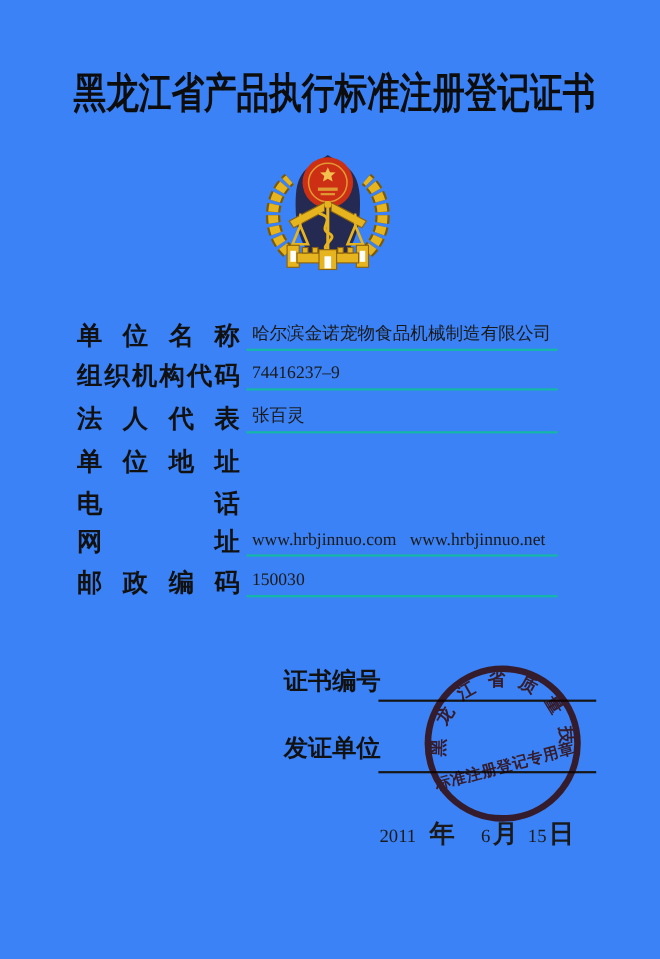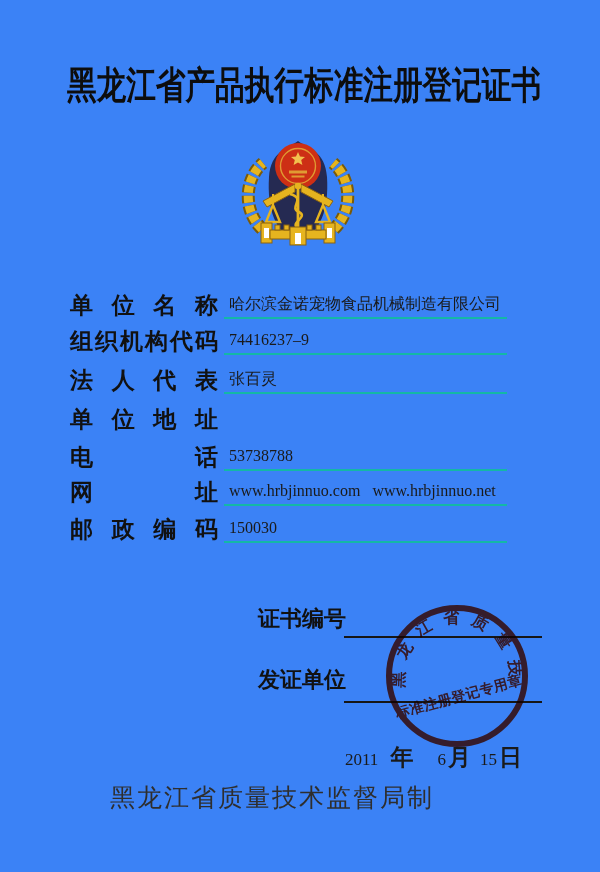--- a/index.html
+++ b/index.html
@@ -130,21 +130,20 @@
         <span>位</span>
         <span>地</span>
         <span>址</span>
       </div>
   </div>
   <div class="frow" style="top:441px">
     <div class="flabel justify-chars">
         <span>电</span>
         <span>话</span>
       </div>
-    <div class="fvalue">53738788</div>
   </div>
   <div class="frow" style="top:476px">
     <div class="flabel justify-chars">
         <span>网</span>
         <span>址</span>
       </div>
     <div class="fvalue">www.hrbjinnuo.com   www.hrbjinnuo.net</div>
   </div>
   <div class="frow" style="top:513px">
     <div class="flabel justify-chars">
@@ -175,15 +174,14 @@
     <circle cx="75" cy="75" r="68" fill="none" stroke="#e1251b" stroke-width="6"></circle>
     <defs>
       <path id="sealArc" d="M 24.3 90.5 A 53 53 0 1 1 125.7 90.5"></path>
     </defs>
     <text fill="#e1251b" font-size="16" letter-spacing="11" font-weight="bold" font-family="Liberation Serif, serif">
       <textPath href="#sealArc" startOffset="4">黑龙江省质量技术监督局</textPath>
     </text>
     <text x="78" y="100" fill="#e1251b" font-size="14" letter-spacing="0.5" font-weight="bold" text-anchor="middle" transform="rotate(-15 78 100)" font-family="Liberation Serif, serif">标准注册登记专用章</text>
   </svg>
 
-  <div class="footer">黑龙江省质量技术监督局制</div>
 
 </div>
 
 </body></html>

